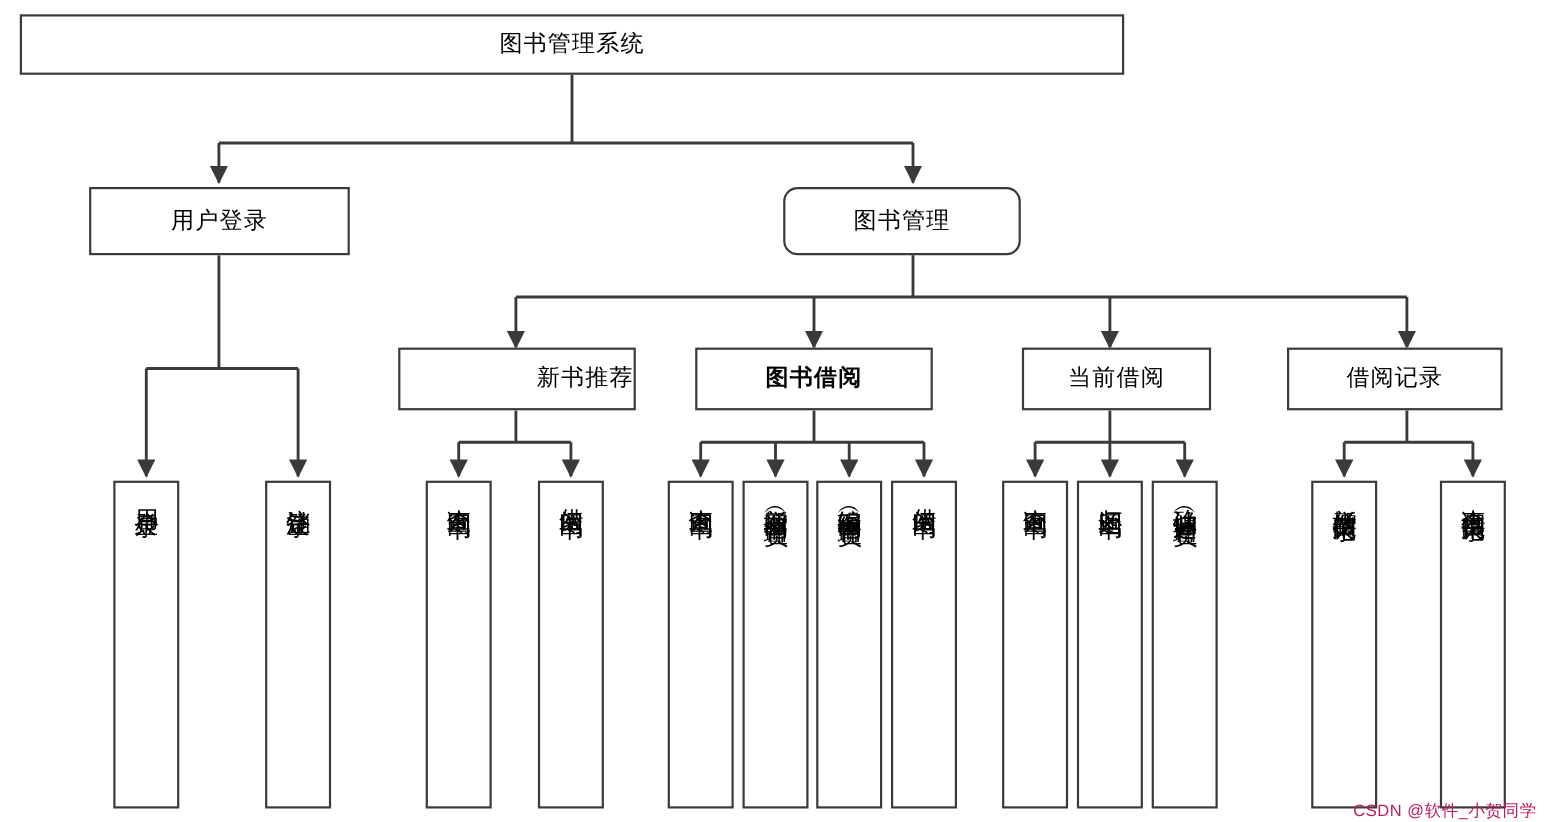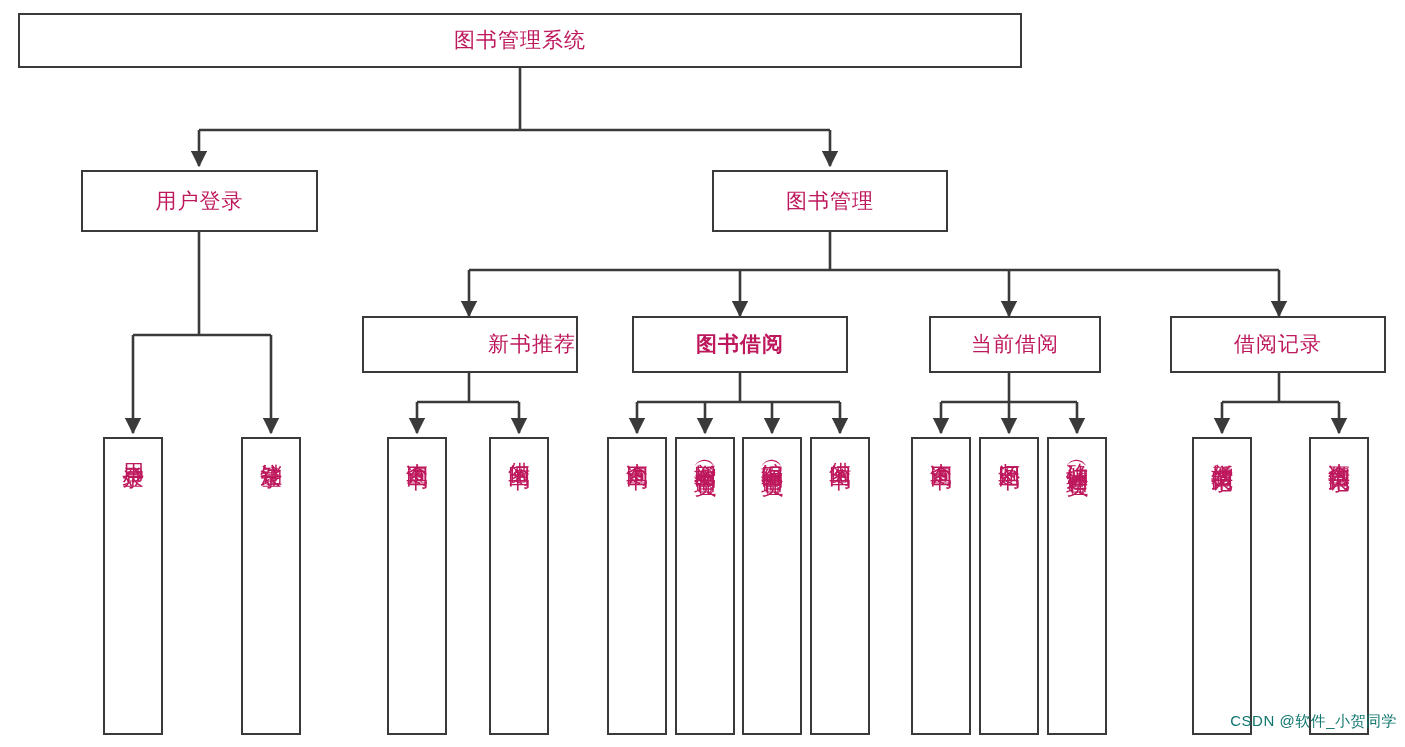--- a/index.html
+++ b/index.html
@@ -19,44 +19,44 @@
     display:flex;
     align-items:center;
     justify-content:center;
     color:#2b2b2b;
   }
   .node .label{
     font-size:21px;
     line-height:1.25;
     letter-spacing:1px;
     white-space:nowrap;
-    color:#be185d;
+    color:#000000;
   }
 
   
   .leaf{
     align-items:flex-start;
     justify-content:center;
     padding-top:6px;
   }
   .leaf .label{
     writing-mode:vertical-rl;
     text-orientation:upright;
     font-size:22px;
     line-height:1.12;
     letter-spacing:2px;
     white-space:nowrap;
   }
 
   .watermark{
     position:absolute;
     right:8px;
-    bottom:16px;
+    bottom:0;
     font-size:15px;
-    color:#0f766e;
+    color:#be185d;
     letter-spacing:.5px;
     white-space:nowrap;
     pointer-events:none;
   }
 </style>
 </head>
 <body>
 
 <div id="canvas">
 
@@ -111,37 +111,37 @@
   </svg>
 
   <div class="node" style="left:18px;top:13px;width:1004px;height:55px;">
     <span class="label">图书管理系统</span>
   </div>
 
   <div class="node" style="left:81px;top:170px;width:237px;height:62px;">
     <span class="label">用户登录</span>
   </div>
 
-  <div class="node" style="left:712px;top:170px;width:236px;height:62px;">
+  <div class="node" style="left:712px;top:170px;width:216px;height:62px;border-radius:13px;">
     <span class="label">图书管理</span>
   </div>
 
   <div class="node" style="left:362px;top:316px;width:216px;height:57px;justify-content:flex-end;">
     <span class="label">新书推荐</span>
   </div>
 
   <div class="node" style="left:632px;top:316px;width:216px;height:57px;font-weight:bold;">
     <span class="label">图书借阅</span>
   </div>
 
   <div class="node" style="left:901px;top:316px;width:172px;height:57px;margin-left:28px;">
     <span class="label">当前借阅</span>
   </div>
 
-  <div class="node" style="left:1170px;top:316px;width:216px;height:57px;">
+  <div class="node" style="left:1170px;top:316px;width:196px;height:57px;">
     <span class="label">借阅记录</span>
   </div>
 
   <div class="node leaf" style="left:103px;top:437px;width:60px;height:298px;">
     <span class="label">用户登录</span>
   </div>
 
   <div class="node leaf" style="left:241px;top:437px;width:60px;height:298px;">
     <span class="label">注销登录</span>
   </div>

